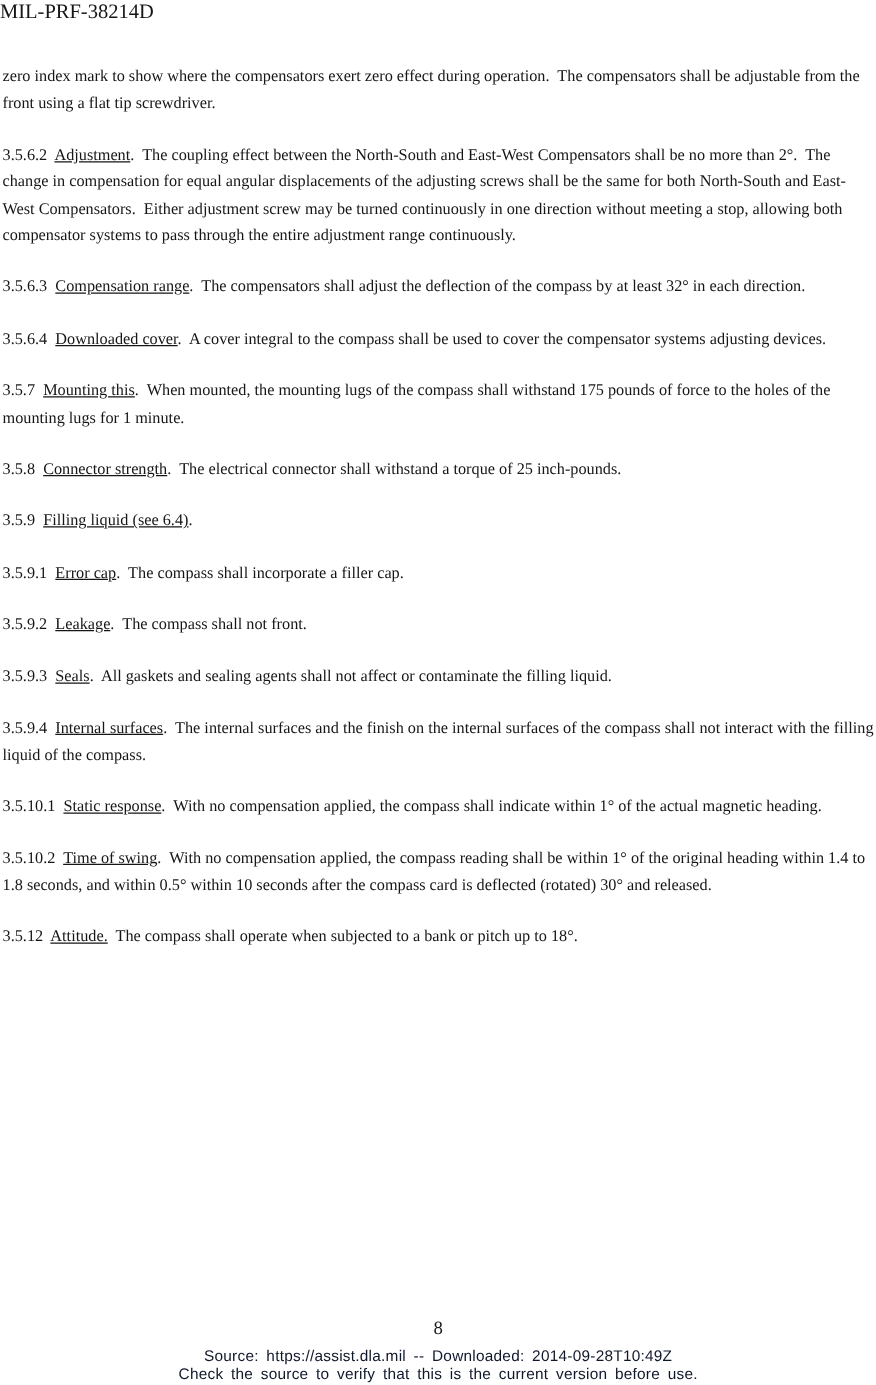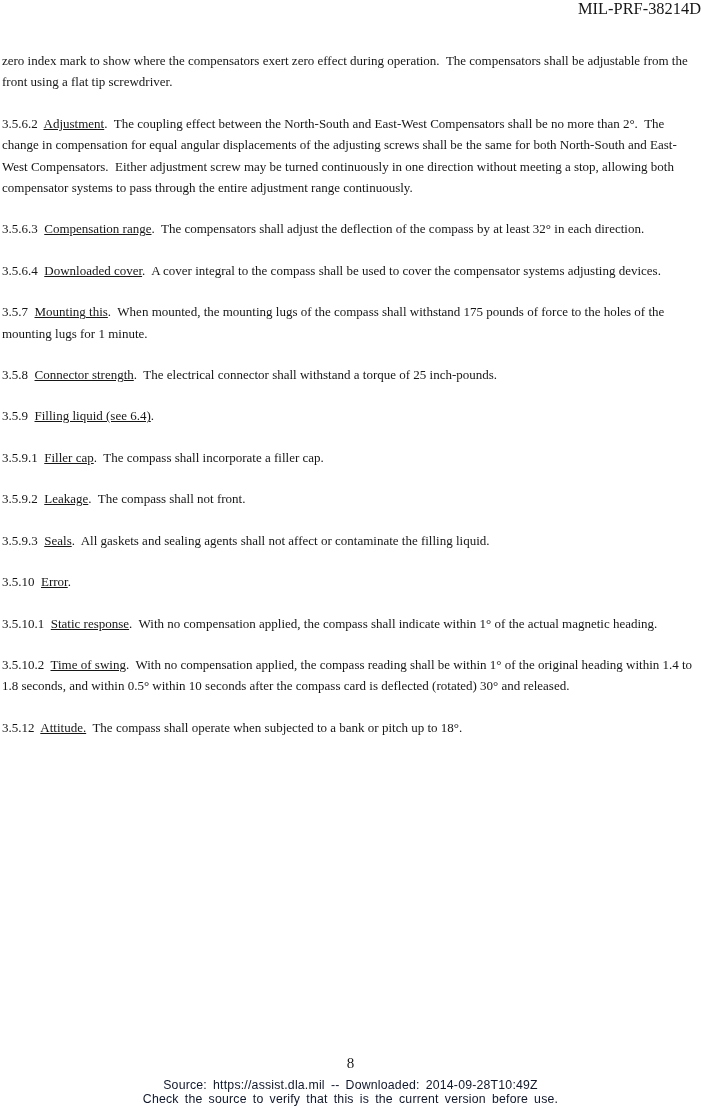--- a/index.html
+++ b/index.html
@@ -10,21 +10,21 @@
     background: #ffffff;
     overflow: hidden;
     font-family: "Liberation Serif", serif;
     color: #161616;
   }
   .page-header {
     position: absolute;
     top: 0;
     left: 0;
     width: 100%;
-    text-align: right;
+    text-align: left;
     font-size: 16.4px;
     line-height: 18px;
   }
   .content {
     position: absolute;
     top: 50px;
     left: 2px;
     width: 697px;
   }
   .para {
@@ -64,24 +64,24 @@
 <div class="page-header">MIL-PRF-38214D</div>
 
 <div class="content">
   <p class="para"><span class="section-number"></span><span class="section-heading"></span><span class="body-text">zero index mark to show where the compensators exert zero effect during operation.  The compensators shall be adjustable from the front using a flat tip screwdriver.</span></p>
   <p class="para"><span class="section-number">3.5.6.2  </span><span class="section-heading">Adjustment</span><span class="body-text">.  The coupling effect between the North-South and East-West Compensators shall be no more than 2°.  The change in compensation for equal angular displacements of the adjusting screws shall be the same for both North-South and East-West Compensators.  Either adjustment screw may be turned continuously in one direction without meeting a stop, allowing both compensator systems to pass through the entire adjustment range continuously.</span></p>
   <p class="para"><span class="section-number">3.5.6.3  </span><span class="section-heading">Compensation range</span><span class="body-text">.  The compensators shall adjust the deflection of the compass by at least 32° in each direction.</span></p>
   <p class="para"><span class="section-number">3.5.6.4  </span><span class="section-heading">Downloaded cover</span><span class="body-text">.  A cover integral to the compass shall be used to cover the compensator systems adjusting devices.</span></p>
   <p class="para"><span class="section-number">3.5.7  </span><span class="section-heading">Mounting this</span><span class="body-text">.  When mounted, the mounting lugs of the compass shall withstand 175 pounds of force to the holes of the mounting lugs for 1 minute.</span></p>
   <p class="para"><span class="section-number">3.5.8  </span><span class="section-heading">Connector strength</span><span class="body-text">.  The electrical connector shall withstand a torque of 25 inch-pounds.</span></p>
   <p class="para"><span class="section-number">3.5.9  </span><span class="section-heading">Filling liquid (see 6.4)</span><span class="body-text">.</span></p>
-  <p class="para"><span class="section-number">3.5.9.1  </span><span class="section-heading">Filler cap</span><span class="body-text">.  The compass shall incorporate a filler cap.</span></p>
+  <p class="para"><span class="section-number">3.5.9.1  </span><span class="section-heading">Error cap</span><span class="body-text">.  The compass shall incorporate a filler cap.</span></p>
   <p class="para"><span class="section-number">3.5.9.2  </span><span class="section-heading">Leakage</span><span class="body-text">.  The compass shall not front.</span></p>
   <p class="para"><span class="section-number">3.5.9.3  </span><span class="section-heading">Seals</span><span class="body-text">.  All gaskets and sealing agents shall not affect or contaminate the filling liquid.</span></p>
-  <p class="para"><span class="section-number">3.5.10  </span><span class="section-heading">Error</span><span class="body-text">.</span></p>
+  <p class="para"><span class="section-number">3.5.9.4  </span><span class="section-heading">Internal surfaces</span><span class="body-text">.  The internal surfaces and the finish on the internal surfaces of the compass shall not interact with the filling liquid of the compass.</span></p>
   <p class="para"><span class="section-number">3.5.10.1  </span><span class="section-heading">Static response</span><span class="body-text">.  With no compensation applied, the compass shall indicate within 1° of the actual magnetic heading.</span></p>
   <p class="para"><span class="section-number">3.5.10.2  </span><span class="section-heading">Time of swing</span><span class="body-text">.  With no compensation applied, the compass reading shall be within 1° of the original heading within 1.4 to 1.8 seconds, and within 0.5° within 10 seconds after the compass card is deflected (rotated) 30° and released.</span></p>
   <p class="para"><span class="section-number">3.5.12  </span><span class="section-heading">Attitude.</span><span class="body-text">  The compass shall operate when subjected to a bank or pitch up to 18°.</span></p>
 </div>
 
 <div class="footer-area">
   <div class="page-number">8</div>
   <div class="footer-line">Source: https://assist.dla.mil -- Downloaded: 2014-09-28T10:49Z</div>
   <div class="footer-line">Check the source to verify that this is the current version before use.</div>
 </div>

